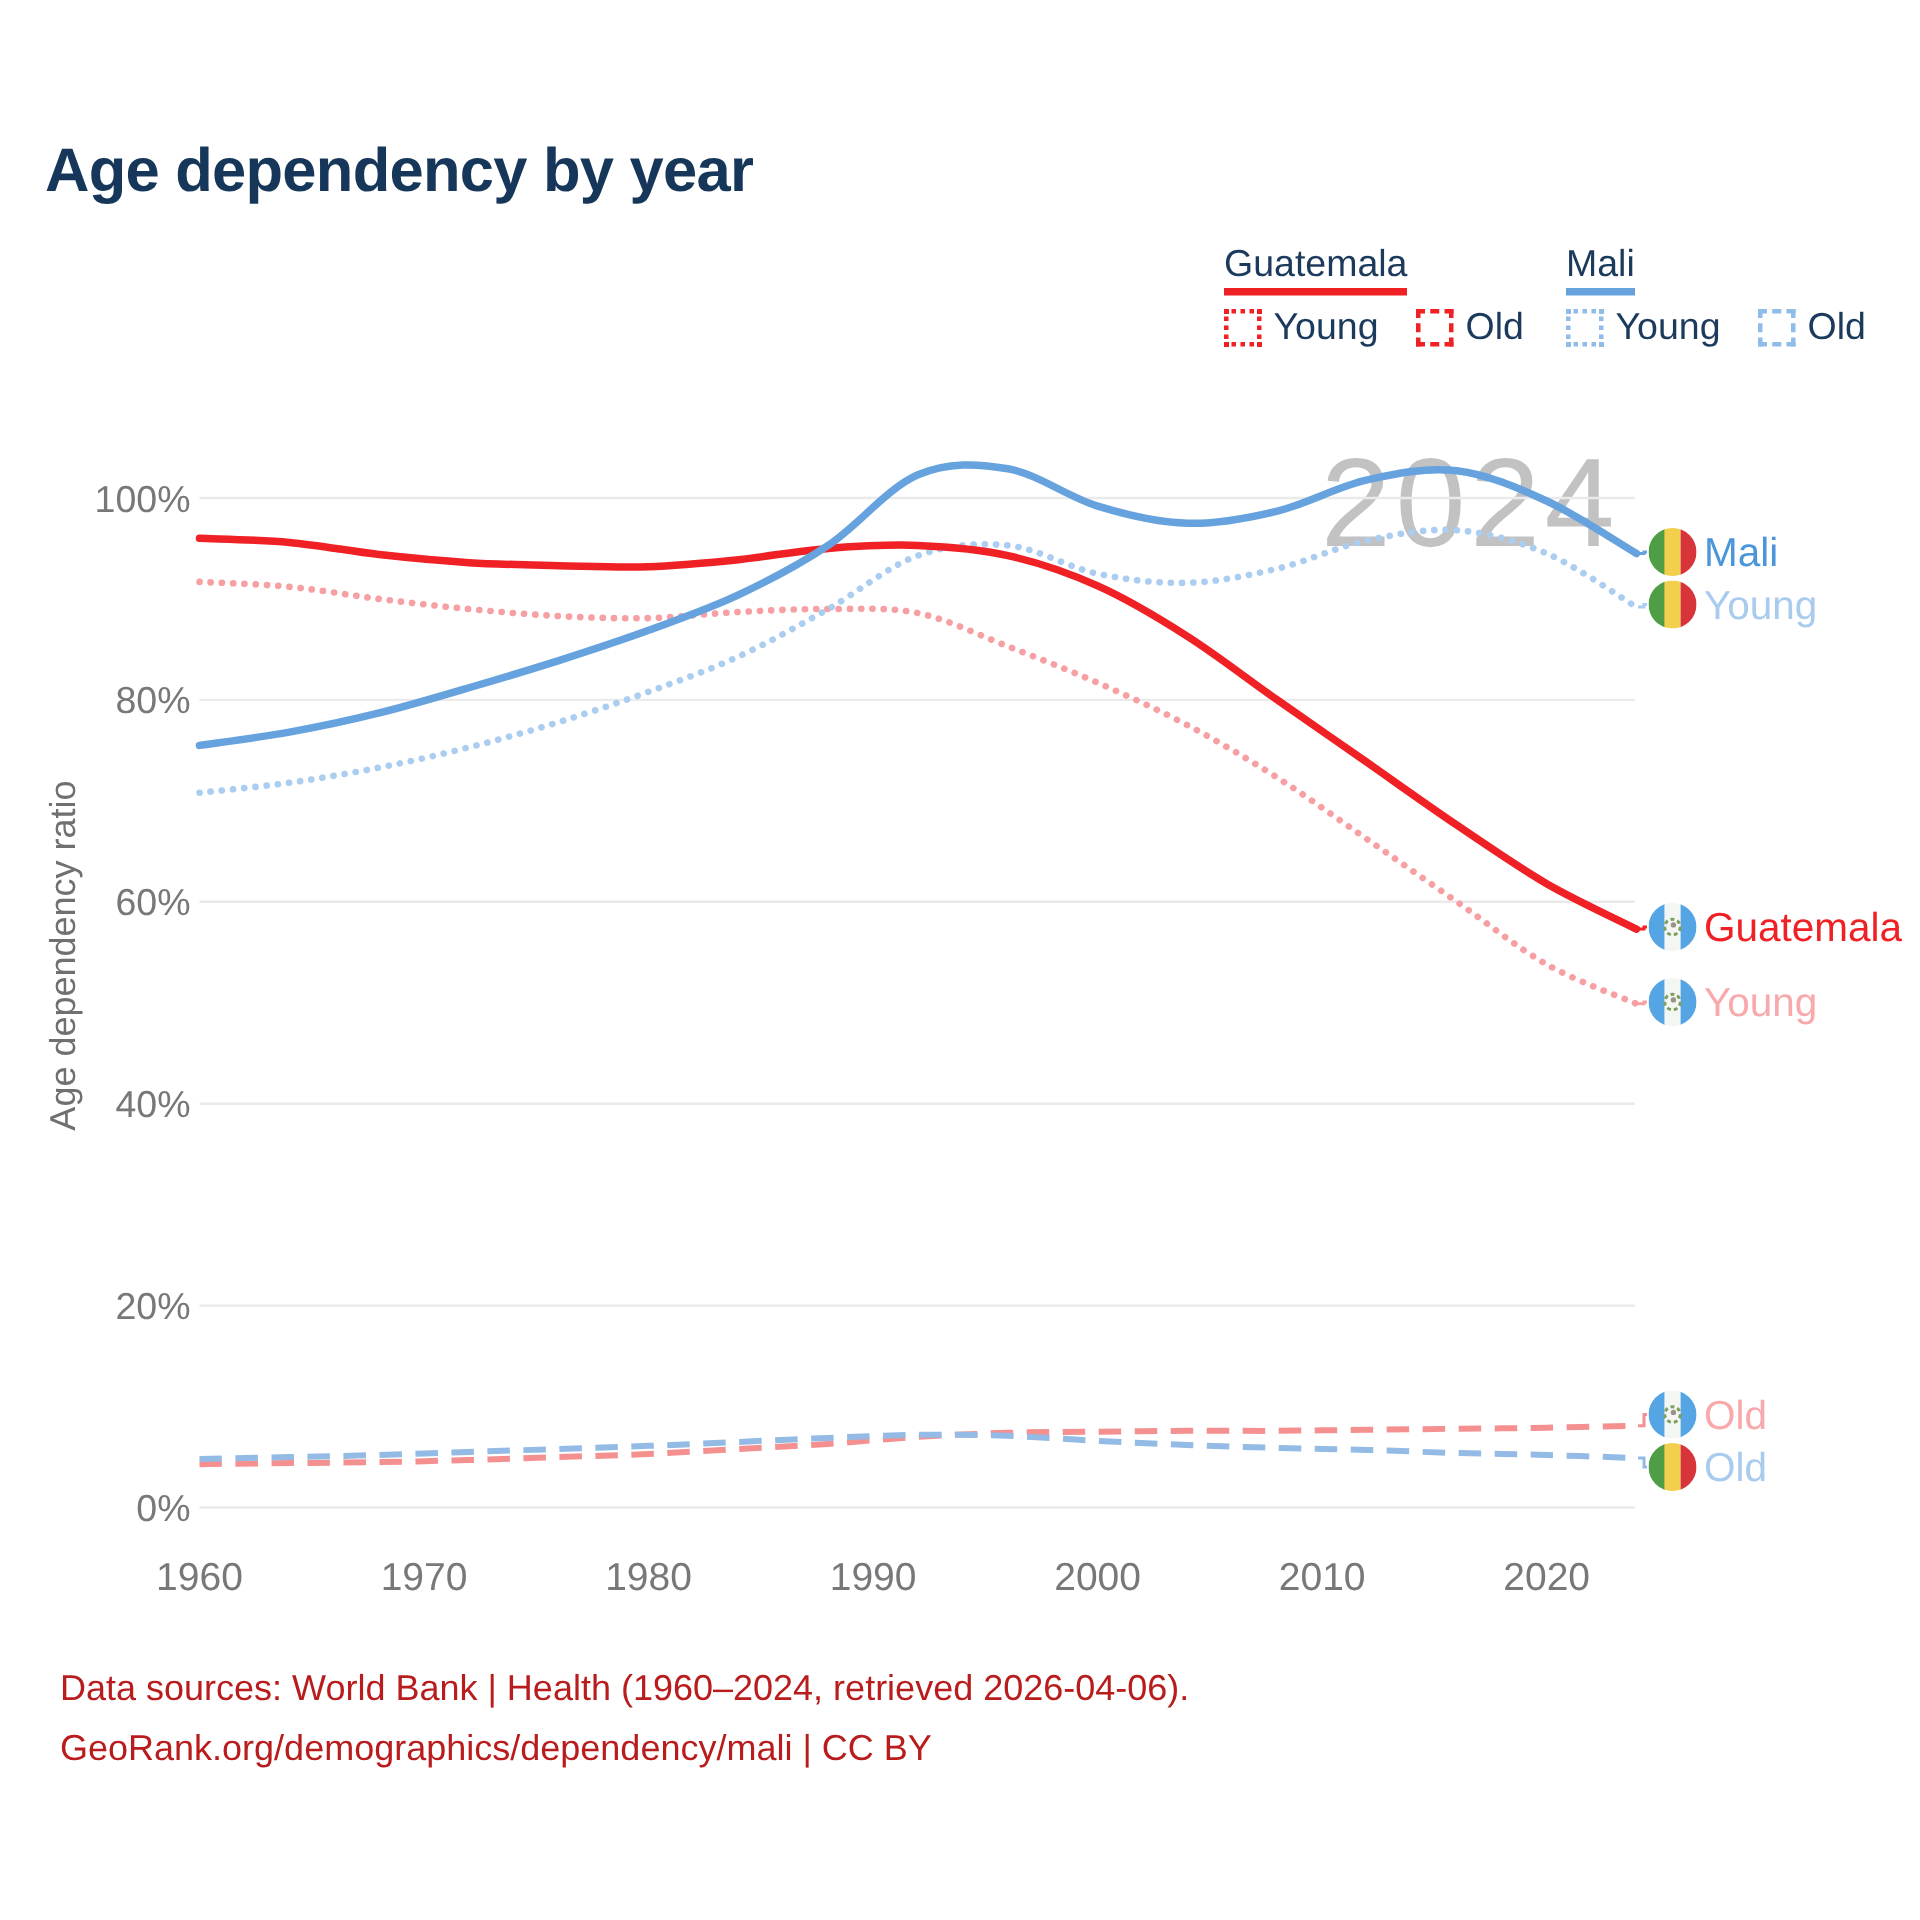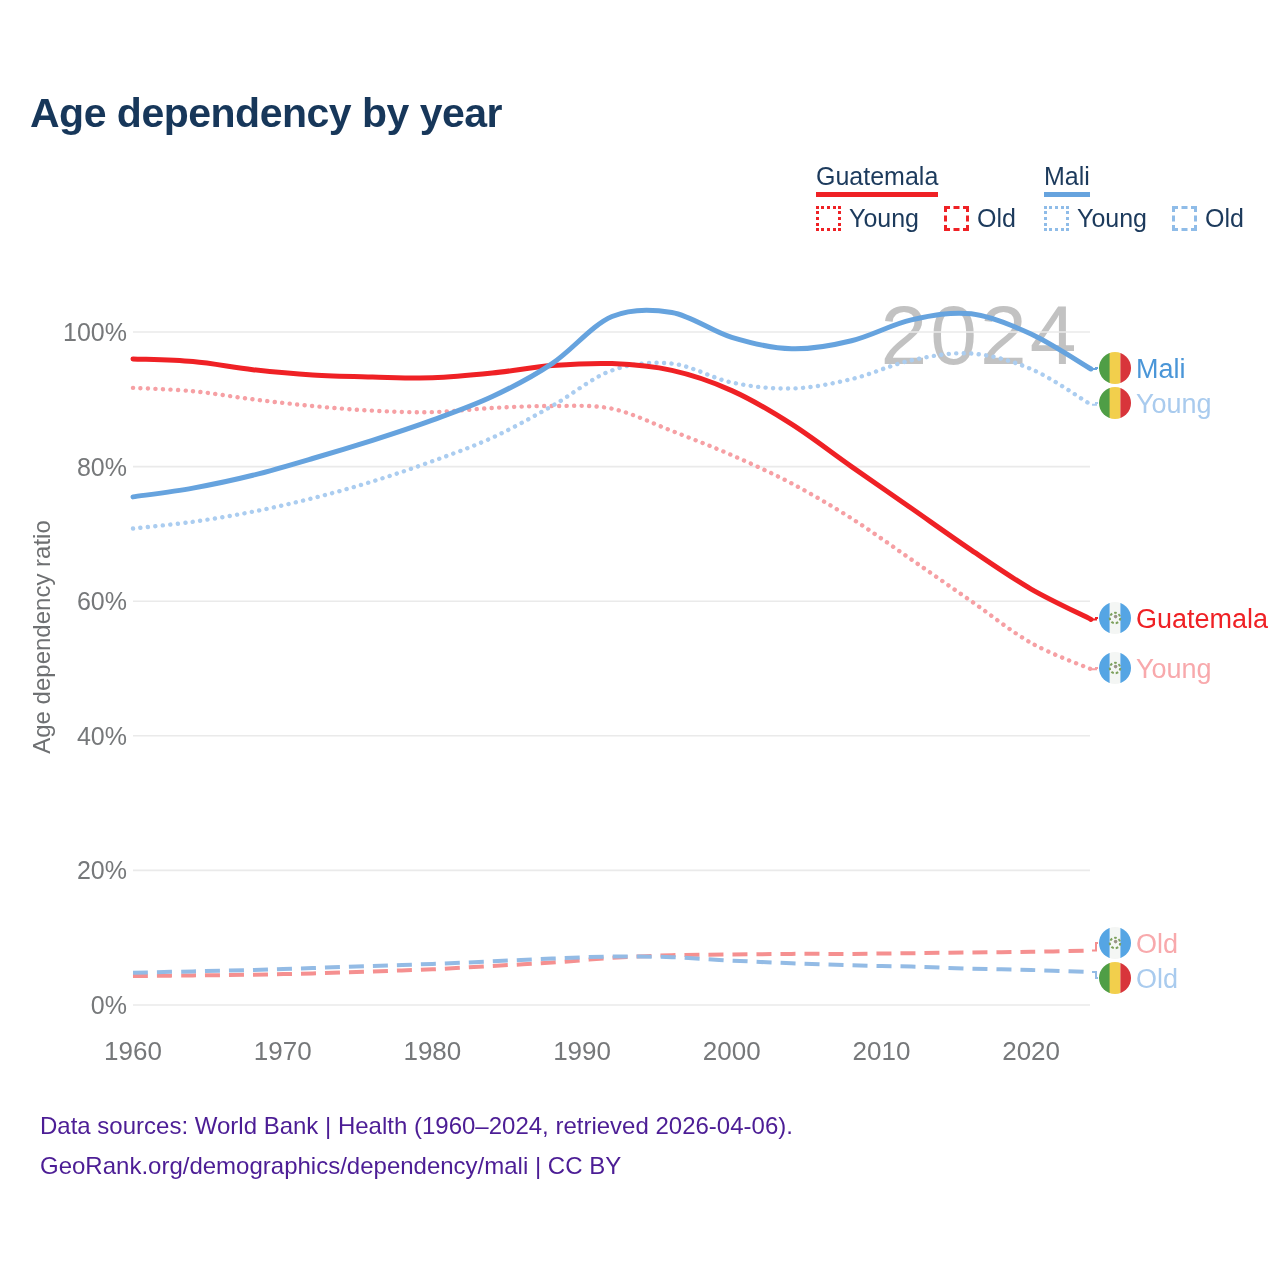--- a/index.html
+++ b/index.html
@@ -14,21 +14,21 @@
   .lg-country{display:inline-block;font-size:25px;color:#1c3a5c;padding-bottom:3px;
       border-bottom:5px solid #ef2125;line-height:26px;}
   .lg-group.mali .lg-country{border-bottom-color:#66a3de;}
   .lg-row{margin-top:7px;display:flex;align-items:center;font-size:25px;color:#1c3a5c;}
   .lg-box{width:19px;height:19px;box-sizing:content-box;margin-right:8px;flex:0 0 auto;}
   .dot-red{border:3px dotted #ef2125;}
   .dash-red{border:3px dashed #ef2125;}
   .dot-blue{border:3px dotted #8fbce8;}
   .dash-blue{border:3px dashed #8fbce8;}
   .lg-gap{margin-left:25px;}
-  .footer{position:absolute;left:40px;top:1106px;font-size:24px;color:#4c1d95;line-height:40px;}
+  .footer{position:absolute;left:40px;top:1106px;font-size:24px;color:#b91c1c;line-height:40px;}
 </style>
 </head>
 <body>
 
 <div class="canvas">
 
   <h1 class="page-title">Age dependency by year</h1>
 
   <div class="legend">
     <div class="lg-group guat" style="left:816px">

